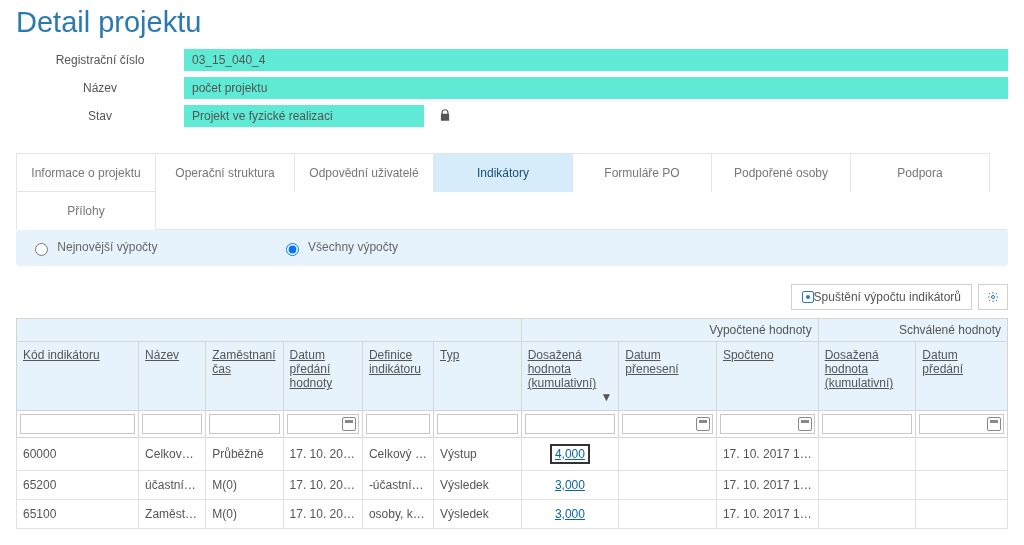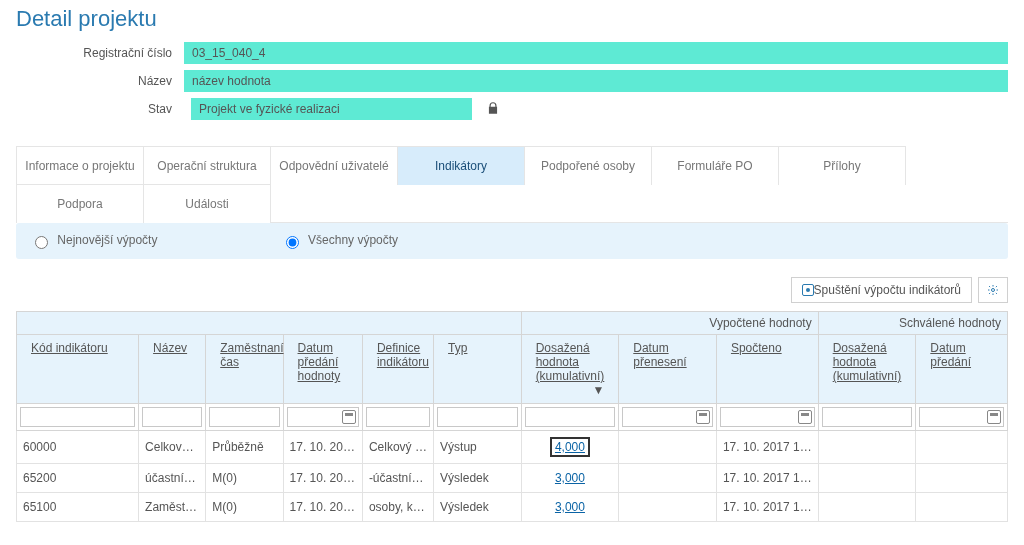--- a/index.html
+++ b/index.html
@@ -7,60 +7,59 @@
     margin: 0;
     padding: 6px 16px 0 16px;
     font-family: "Segoe UI", Arial, sans-serif;
     font-size: 12px;
     color: #555;
     background: #fff;
   }
   h1.page-title {
     color: #2a7ab0;
     font-weight: 400;
-    font-size: 22px;
+    font-size: 29px;
     margin: 0 0 10px 0;
   }
   .form-row {
     display: flex;
     align-items: center;
     margin-bottom: 6px;
   }
   .form-row label {
     width: 168px;
-    text-align: right;
-    padding-right: 12px;
+    text-align: center;
     color: #555;
   }
   .ro-field {
     background: #5eead4;
     color: #555;
     padding: 4px 8px;
     border: none;
     font-size: 12px;
   }
   .ro-wide { flex: 1; }
-  .ro-half { width: 281px; margin-left: 7px; }
+  .ro-half { width: 240px; }
   .lock-icon {
     margin-left: 14px;
     color: #555;
     font-size: 14px;
   }
 
   .tabs {
     margin-top: 26px;
     display: flex;
     flex-wrap: wrap;
     border-bottom: 1px solid #e5e5e5;
   }
   .tab {
     border: 1px solid #e5e5e5;
     border-bottom: none;
     padding: 12px 8px;
-    width: 128px;
+    width: 140px;
     text-align: center;
     color: #777;
     background: #fff;
     margin-right: -1px;
     margin-bottom: -1px;
     cursor: pointer;
   }
   .tab.active {
     background: #d7ecfb;
     color: #1a4e78;
@@ -114,21 +113,21 @@
     padding: 4px 6px;
     text-align: right;
     white-space: nowrap;
     overflow: hidden;
   }
   table.data thead tr.head-row th {
     background: #e6f3fc;
     border: 1px solid #d5d5d5;
     font-weight: 400;
     color: #555;
-    padding: 6px 14px;
+    padding: 6px 6px;
     text-align: left;
     vertical-align: top;
     height: 44px;
   }
   table.data thead tr.head-row th .u { text-decoration: underline; cursor: pointer; display:inline-block; }
   table.data thead tr.head-row th .sort {
     float: right; margin-left:4px;
   }
   table.data thead tr.filter-row td {
     border: 1px solid #d5d5d5;
@@ -199,42 +198,41 @@
 <body>
 
 <h1 class="page-title">Detail projektu</h1>
 
 <div class="form-row">
   <label>Registrační číslo</label>
   <div class="ro-field ro-wide">03_15_040_4</div>
 </div>
 <div class="form-row">
   <label>Název</label>
-  <div class="ro-field ro-wide">název hodnota</div>
+  <div class="ro-field ro-wide">počet projektu</div>
 </div>
 <div class="form-row">
   <label>Stav</label>
   <div class="ro-field ro-half">Projekt ve fyzické realizaci</div>
   <span class="lock-icon">
     <svg viewBox="0 0 24 24" width="14" height="14" fill="#555">
         <path d="M6 10V8a6 6 0 1 1 12 0v2h1v12H5V10h1zm2 0h8V8a4 4 0 1 0-8 0v2z"></path>
       </svg>
   </span>
 </div>
 
 <div class="tabs" id="tabs">
     <div class="tab">Informace o projektu</div>
     <div class="tab">Operační struktura</div>
     <div class="tab">Odpovědní uživatelé</div>
     <div class="tab active">Indikátory</div>
+    <div class="tab">Formuláře PO</div>
     <div class="tab">Podpořené osoby</div>
-    <div class="tab">Formuláře PO</div>
+    <div class="tab">Podpora</div>
     <div class="tab">Přílohy</div>
-    <div class="tab">Podpora</div>
-    <div class="tab">Události</div>
   </div>
 
 <div class="radio-bar">
   <label>
     <input type="radio" name="calcmode" style="">
     <span>Nejnovější výpočty</span>
   </label>
   <label>
     <input type="radio" name="calcmode" checked="" style="">
     <span>Všechny výpočty</span>

